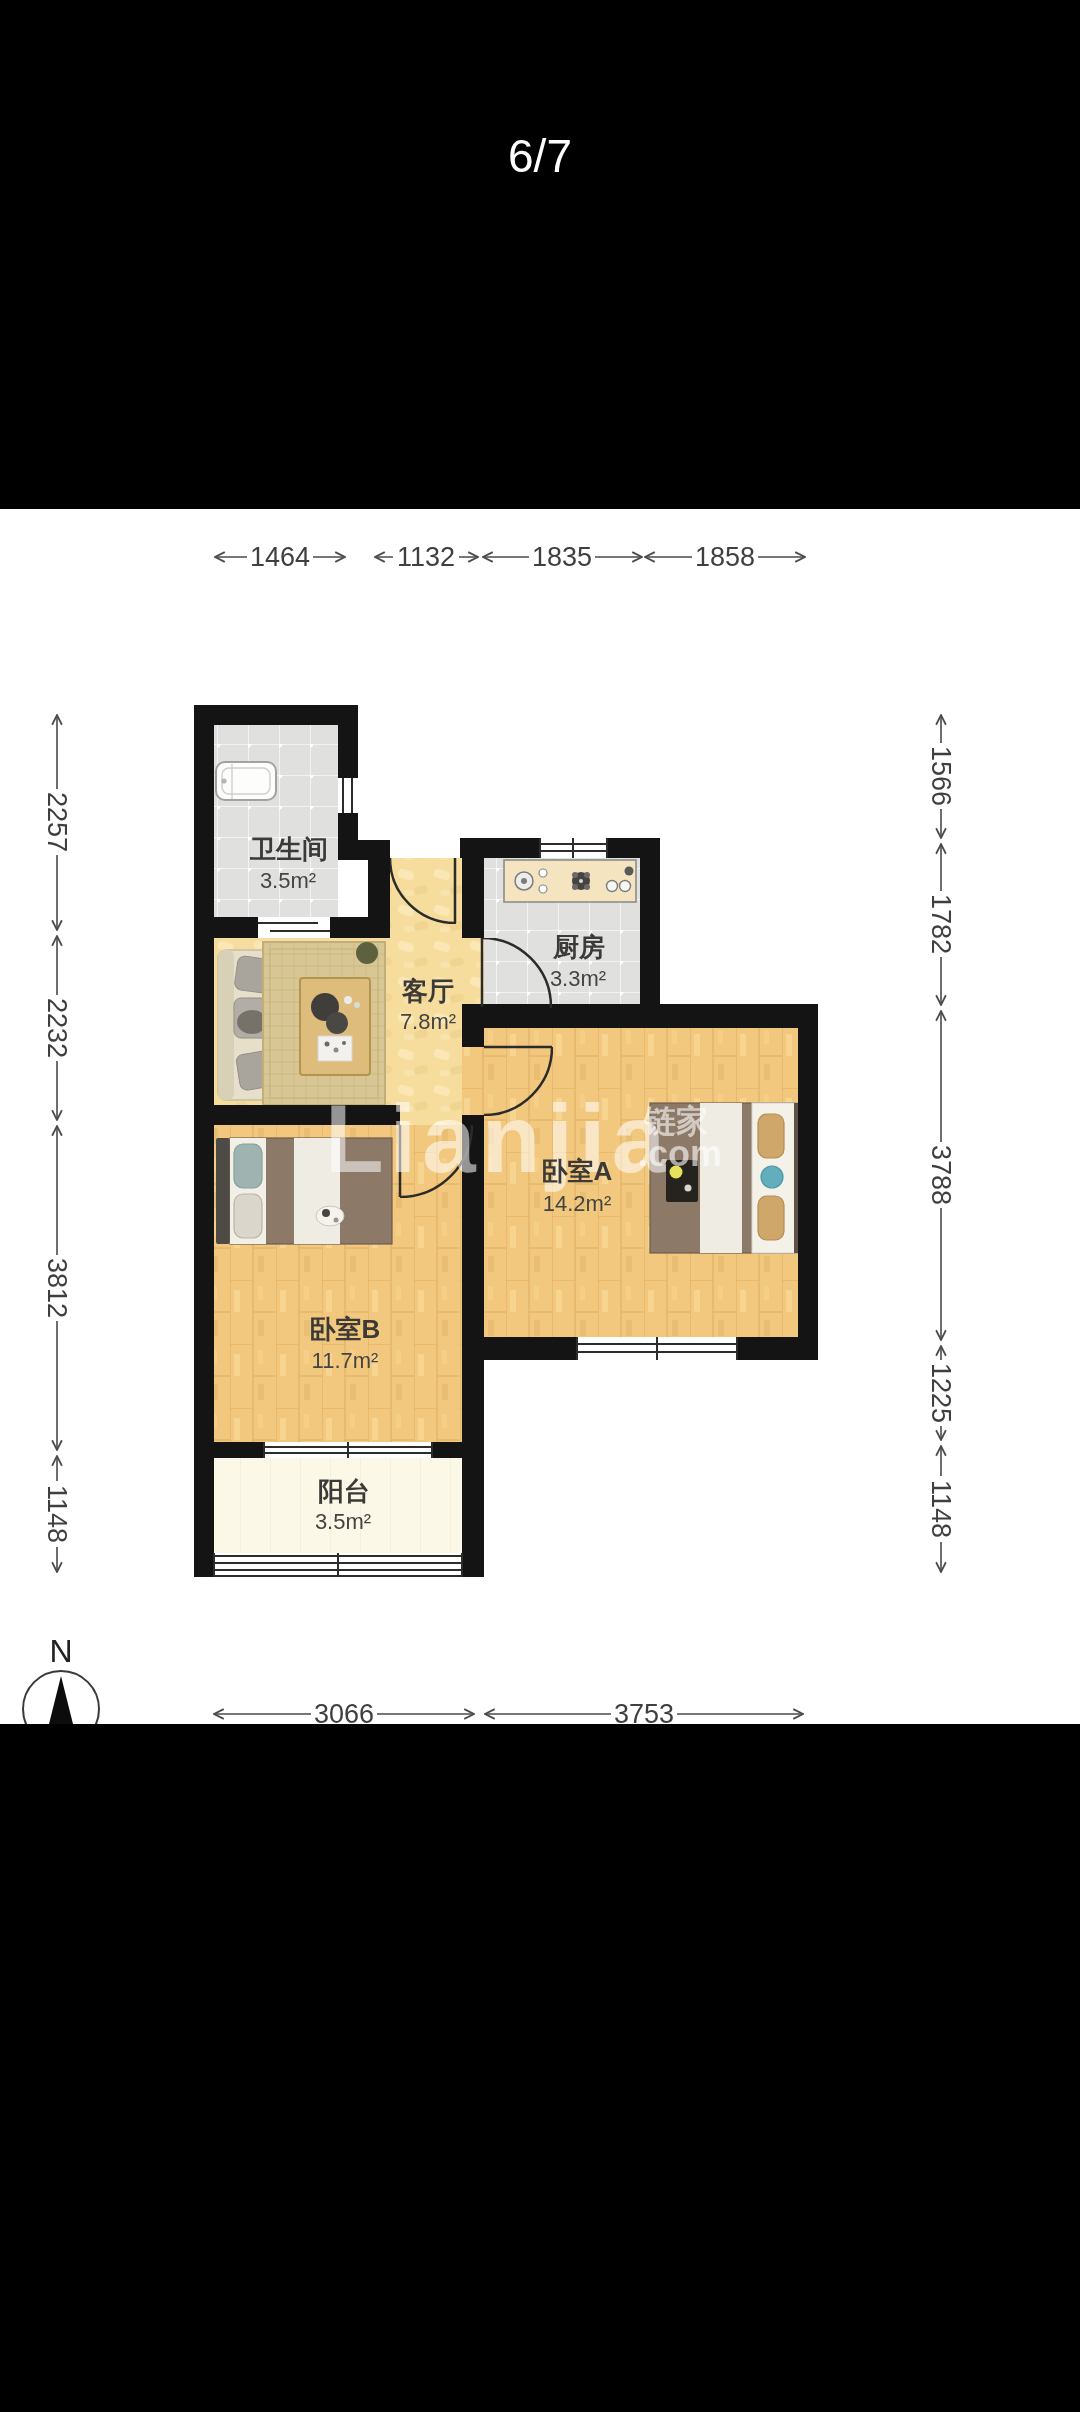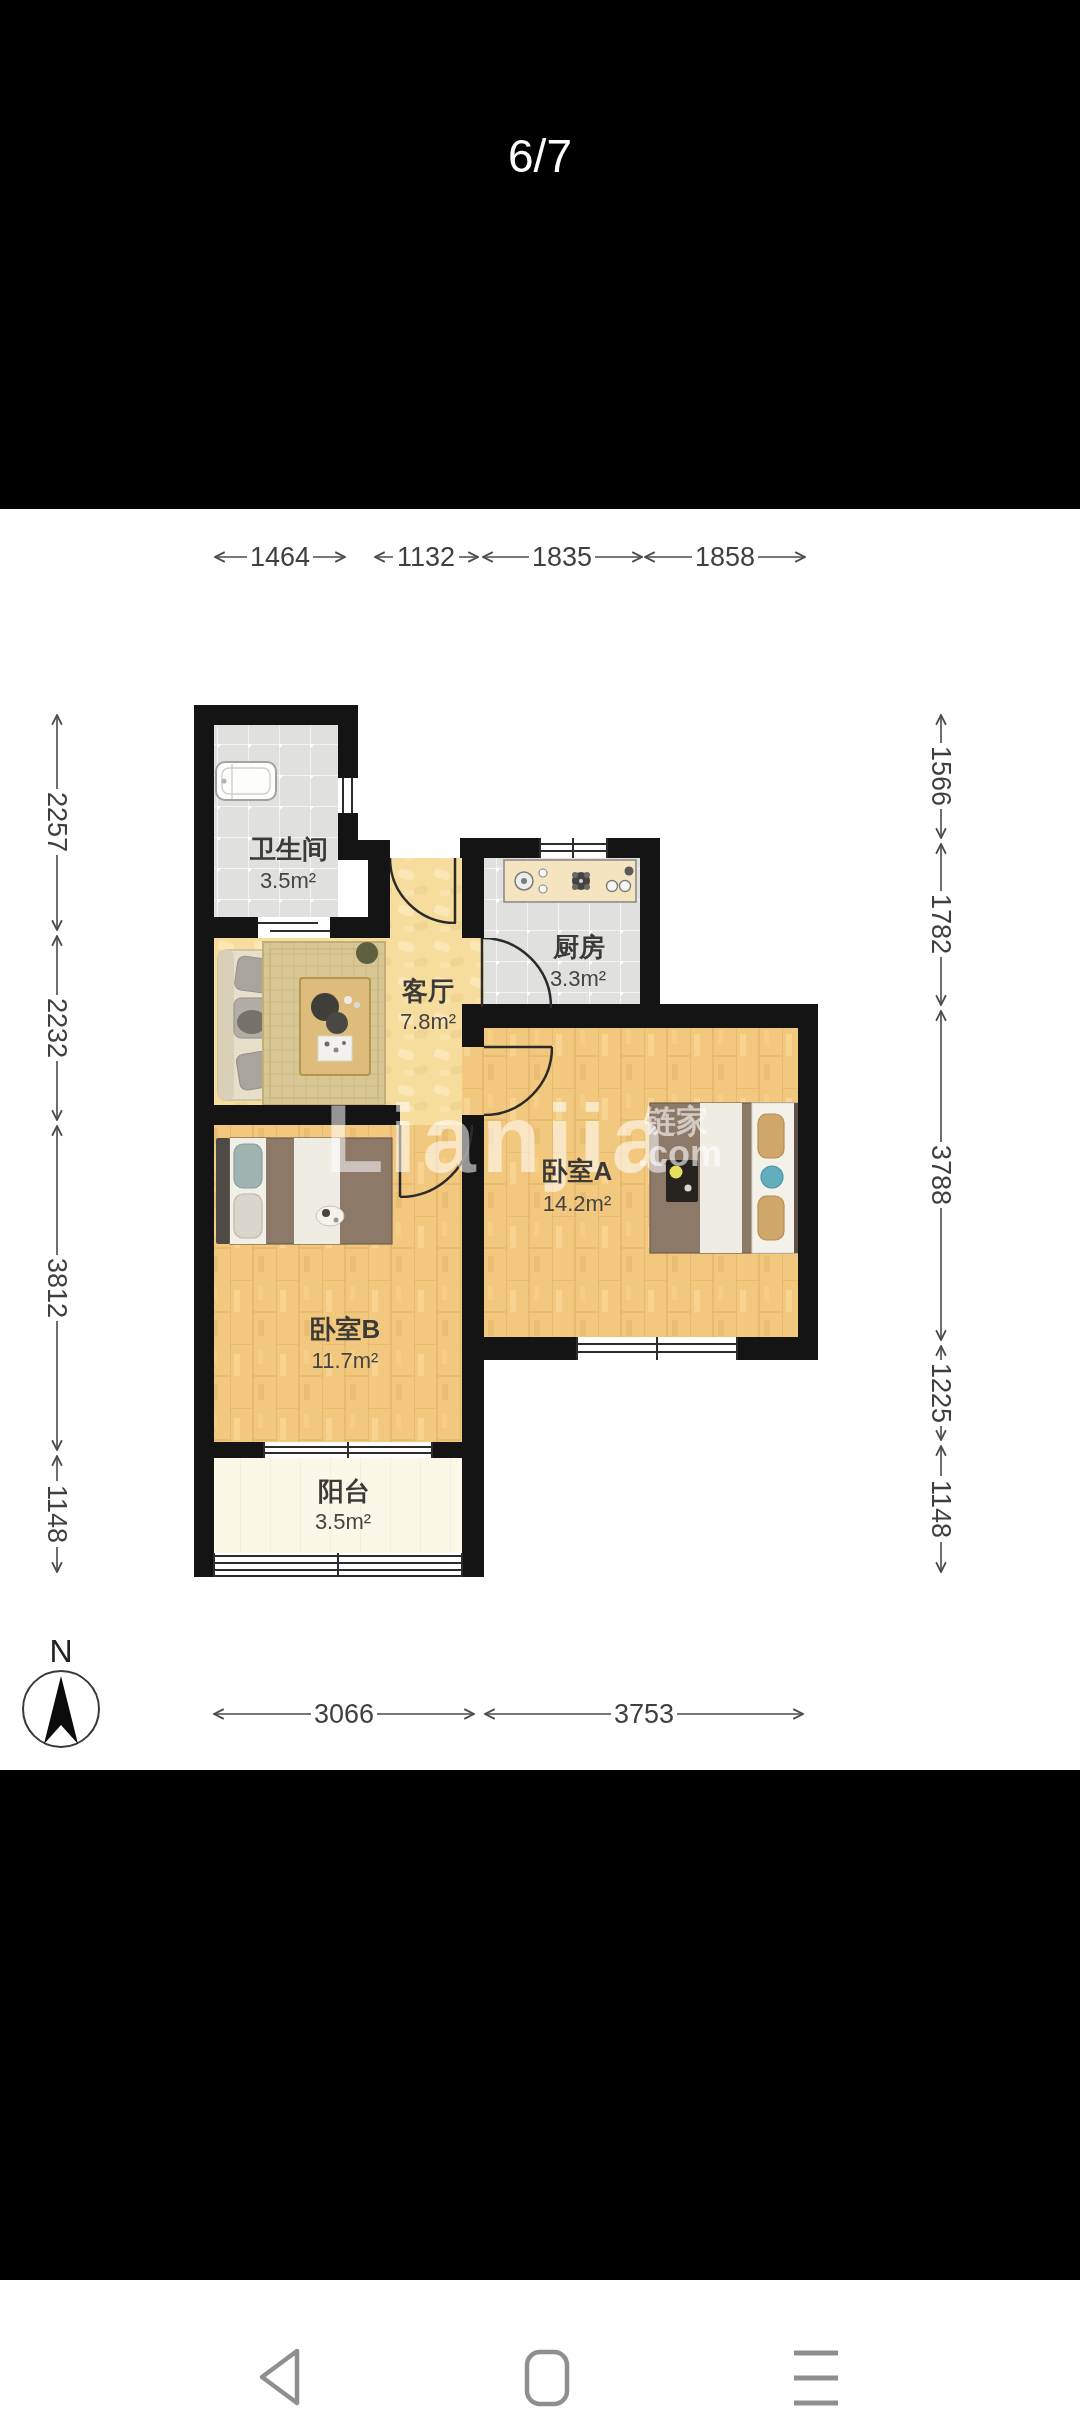--- a/index.html
+++ b/index.html
@@ -1,16 +1,16 @@
 <!DOCTYPE html>
 <html><head>
 <meta charset="utf-8">
 <style>
   html,body{margin:0;padding:0;background:#000;}
-  .screen{position:relative;width:1080px;height:2412px;background:#ffffff;overflow:hidden;
+  .screen{position:relative;width:1080px;height:1724px;background:#ffffff;overflow:hidden;
           font-family:"Liberation Sans", sans-serif;}
   svg{display:block;}
   text{font-family:"Liberation Sans", sans-serif;}
   .dim-text{font-size:27px;font-weight:500;fill:#3f3f3f;}
   .room-name{font-size:26px;font-weight:700;fill:#3b3a38;}
   .room-area{font-size:22px;font-weight:500;fill:#454443;}
   .page-ind{font-size:46px;fill:#ffffff;}
   .wm-big{font-size:96px;font-weight:700;fill:#ffffff;opacity:0.55;letter-spacing:6px;}
   .wm-sm{fill:#ffffff;opacity:0.6;font-weight:700;}
   .compass-n{font-size:32px;fill:#222;font-weight:500;}

